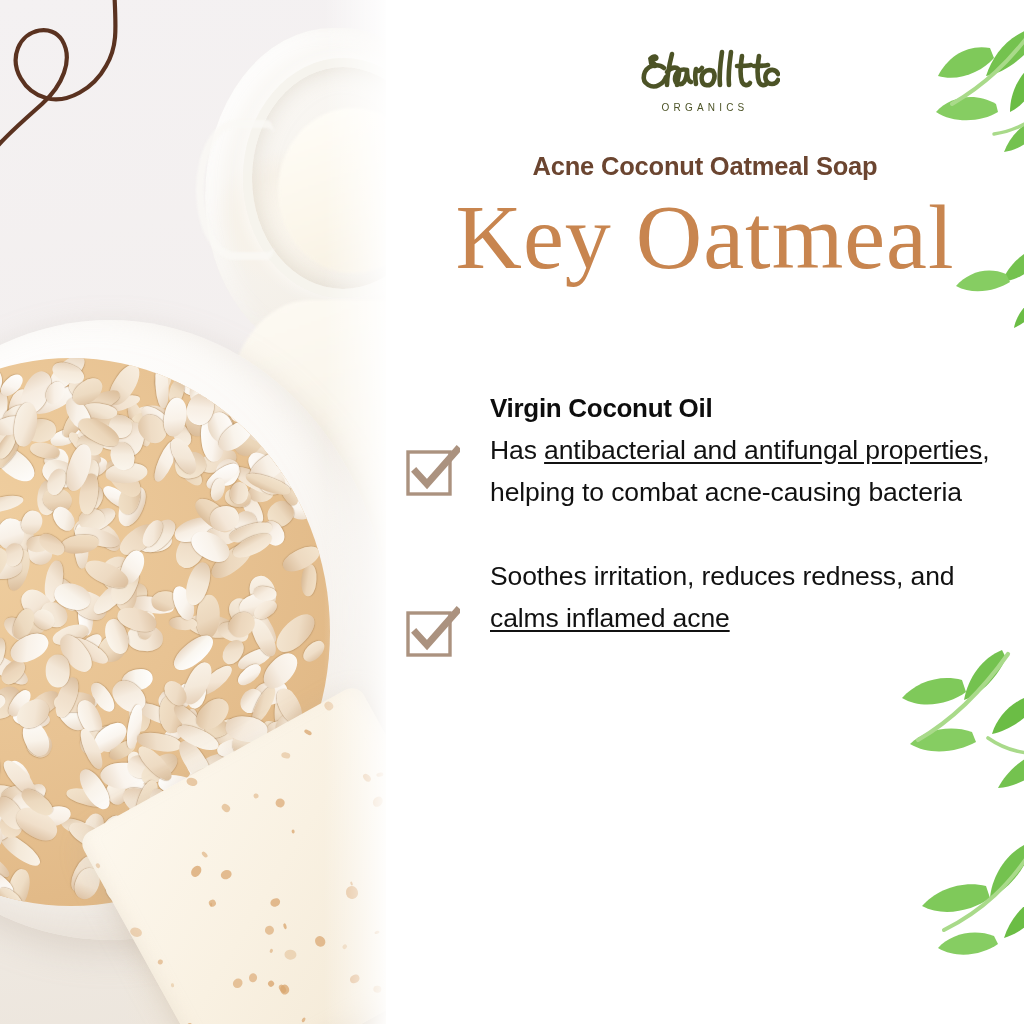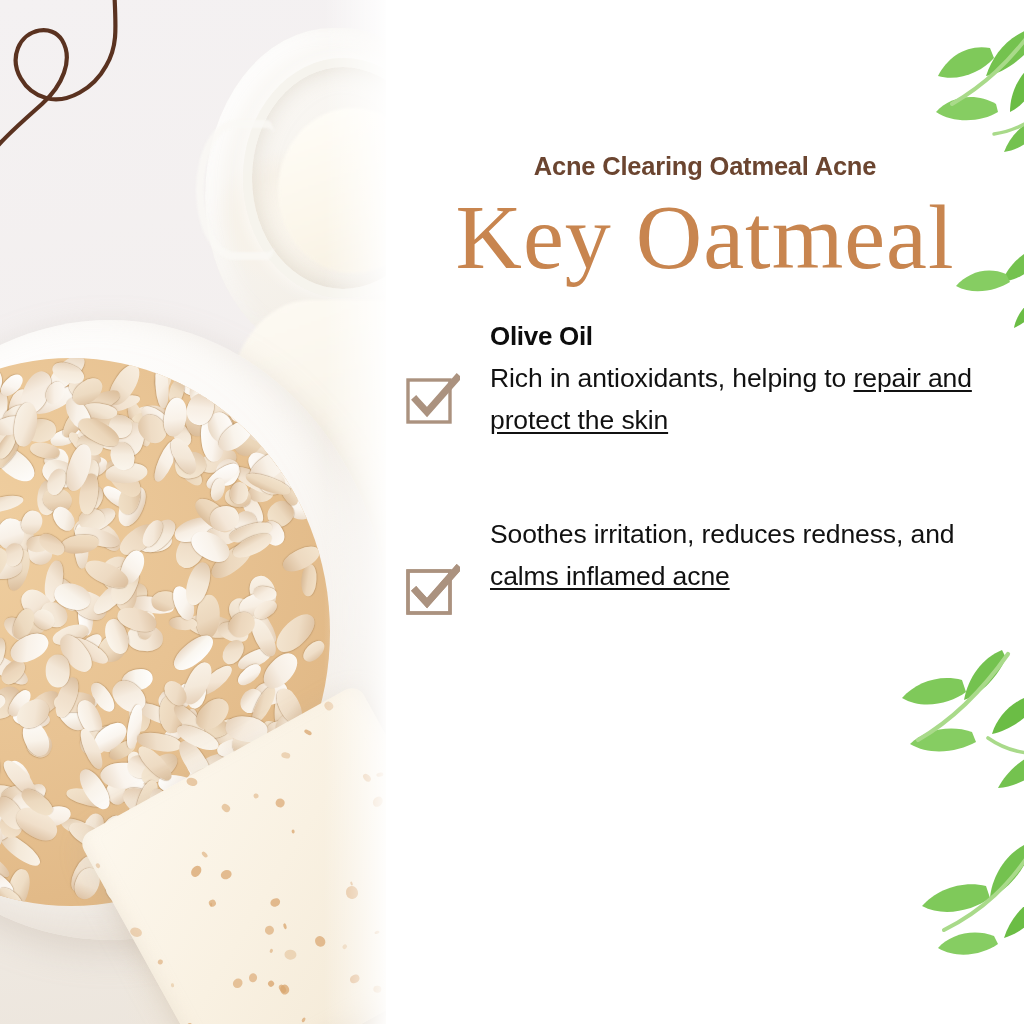--- a/index.html
+++ b/index.html
@@ -604,45 +604,57 @@
       <path d="M124 -8 C126 34, 128 52, 116 72 C104 94, 78 110, 56 104
                C34 98, 20 74, 28 54 C36 34, 62 30, 72 46
                C84 66, 72 92, 52 110 C32 128, 8 148, -12 176" fill="none" stroke="#5a3220" stroke-width="4.2" stroke-linecap="round"></path>
     </svg>
 
     <div class="photo-shade"></div>
   </div>
 
   <div class="content">
 
-
-    <div class="subtitle">Acne Clearing Oatmeal Acne</div>
+    <div class="logo">
+      <svg width="150" height="52" viewBox="0 0 150 52">
+        <g fill="#4c5326">
+          <path d="M18 10 c3-4 8-5 10-2 c2 3 -1 6 -4 5 c4 2 5 6 2 7 c-3 1 -6-1 -7-4 z"></path>
+        </g>
+        <g fill="none" stroke="#4c5326" stroke-width="4.6" stroke-linecap="round" stroke-linejoin="round">
+          <path d="M34 20 c-6-5 -18-3 -20 7 c-2 9 8 14 15 10 c4-2 6-5 7-8"></path>
+          <path d="M42 6 c-3 12 -5 22 -5 31 M37 24 c5-6 12-6 12 1 c0 4 -2 8 -2 12"></path>
+          <path d="M57 22 c-6-2 -12 2 -12 9 c0 5 6 7 9 3 c2-3 3-7 3-12 c0 6 1 11 4 12"></path>
+          <path d="M66 36 c-1-6 -1-11 0-15 c2 3 4 2 6-1"></path>
+          <path d="M83 23 c-7-3 -13 3 -11 10 c1 5 8 6 11 1 c2-4 2-8 0-11"></path>
+          <path d="M92 4 c-2 14 -3 24 -2 33"></path>
+          <path d="M101 4 c-2 14 -3 24 -2 33"></path>
+          <path d="M107 18 c5 0 10 0 14-1 M112 8 c-2 12 -2 20 0 26 c2 4 6 4 8 1"></path>
+          <path d="M124 18 c5 0 10 0 14-1 M129 8 c-2 12 -2 20 0 26 c2 4 6 4 8 1"></path>
+          <path d="M148 26 c-2-5 -9-6 -12 0 c-2 5 1 10 6 10 c3 0 5-2 6-4"></path>
+        </g>
+      </svg>
+      <div class="logo-sub">ORGANICS</div>
+    </div>
+
+    <div class="subtitle">Acne Coconut Oatmeal Soap</div>
 
     <div class="title">Key Oatmeal</div>
 
     <div class="benefits">
 
-      <div class="benefit" style="top:0;">
-        <div class="checkbox" style="top:48px;">
-          <svg width="56" height="56" viewBox="0 0 56 56">
-            <rect x="4" y="10" width="42" height="42" fill="none" stroke="#ab927f" stroke-width="3.4"></rect>
-            <path d="M12 30 L23 42 L53 8" fill="none" stroke="#ab927f" stroke-width="7" stroke-linecap="square" stroke-linejoin="miter"></path>
-          </svg>
-        </div>
-        <div class="benefit-head">Olive Oil</div>
-        <div class="benefit-body"><span>Rich in antioxidants, helping to </span><span class="u">repair and protect the skin</span><span></span></div>
-      </div>
 
       <div class="benefit" style="margin-top:72px;">
         <div class="checkbox" style="top:48px;">
           <svg width="56" height="56" viewBox="0 0 56 56">
             <rect x="4" y="10" width="42" height="42" fill="none" stroke="#ab927f" stroke-width="3.4"></rect>
             <path d="M12 30 L23 42 L53 8" fill="none" stroke="#ab927f" stroke-width="7" stroke-linecap="square" stroke-linejoin="miter"></path>
           </svg>
         </div>
+        <div class="benefit-head">Virgin Coconut Oil</div>
+        <div class="benefit-body"><span>Has </span><span class="u">antibacterial and antifungal properties</span><span>, helping to combat acne-causing bacteria</span></div>
       </div>
 
       <div class="benefit" style="margin-top:42px;">
         <div class="checkbox" style="top:48px;">
           <svg width="56" height="56" viewBox="0 0 56 56">
             <rect x="4" y="10" width="42" height="42" fill="none" stroke="#ab927f" stroke-width="3.4"></rect>
             <path d="M12 30 L23 42 L53 8" fill="none" stroke="#ab927f" stroke-width="7" stroke-linecap="square" stroke-linejoin="miter"></path>
           </svg>
         </div>
         <div class="benefit-body"><span>Soothes irritation, reduces redness, and </span><span class="u">calms inflamed acne</span><span></span></div>

